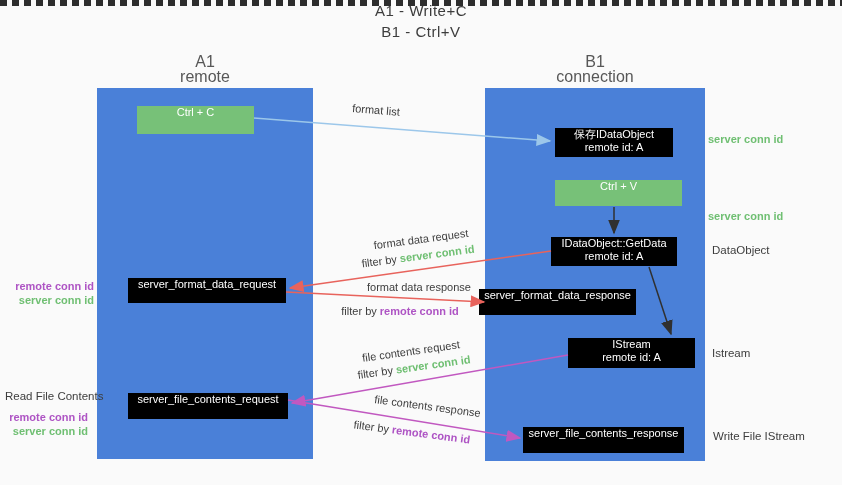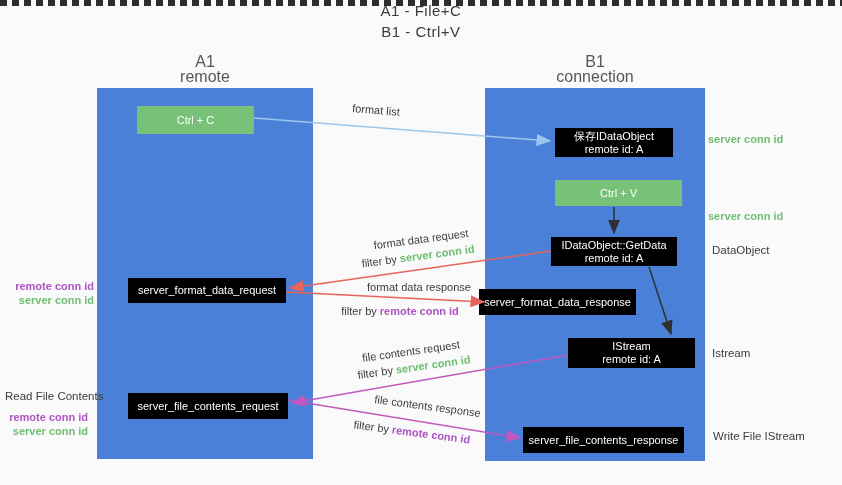--- a/index.html
+++ b/index.html
@@ -9,41 +9,41 @@
     background:#FAFAFA; overflow:hidden;
     font-family:"Liberation Sans", sans-serif;
   }
   .title-block { position:absolute; left:0; top:8; width:842px; text-align:center;
     font-size:15px; color:#3c3c3c; line-height:21px; letter-spacing:0.5px; }
   .lifeline-head { position:absolute; text-align:center; font-size:16px; color:#575757; line-height:15px; }
   .col { position:absolute; background:#4A80D8; }
   .dotted-line { position:absolute; left:0; top:170; width:842px; height:6px;
     background:repeating-linear-gradient(90deg,#2d2d2d 0 7px,transparent 7px 12px); }
   .node { position:absolute; display:flex; flex-direction:column; align-items:center;
-    justify-content:center; color:#fff; font-size:11px; line-height:13px; text-align:center; }
+    justify-content:flex-start; color:#fff; font-size:11px; line-height:13px; text-align:center; }
   .green { background:#77C178; }
   .orange { background:#000000; }
   .lbl { position:absolute; font-size:11px; color:#3d3d3d; white-space:nowrap; }
   .ctr { text-align:center; }
   .rgt { text-align:right; }
   .green-t { color:#6FBF72; font-weight:bold; }
   .purple-t { color:#AE54C4; font-weight:bold; }
   .rot-up { transform:rotate(-7.5deg); }
   .rot-up8 { transform:rotate(-8deg); }
   .rot-dn4 { transform:rotate(4.5deg); }
   .rot-dn7 { transform:rotate(7.5deg); }
   svg.arrows { position:absolute; left:0; top:0; width:842px; height:485px; pointer-events:none; }
 </style>
 </head>
 <body>
 
 <div class="canvas">
 
   <div class="title-block">
-    <div>A1 - File+C</div>
+    <div>A1 - Write+C</div>
     <div>B1 - Ctrl+V</div>
   </div>
 
   <div class="lifeline-head" style="left:97px; top:54px; width:216px;">
     <div>A1</div>
     <div>remote</div>
   </div>
   <div class="lifeline-head" style="left:485px; top:54px; width:220px;">
     <div>B1</div>
     <div>connection</div>

